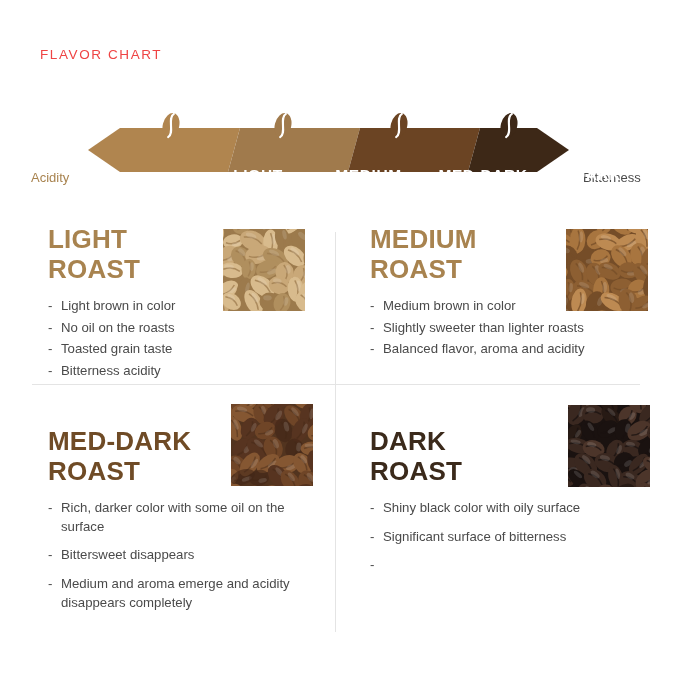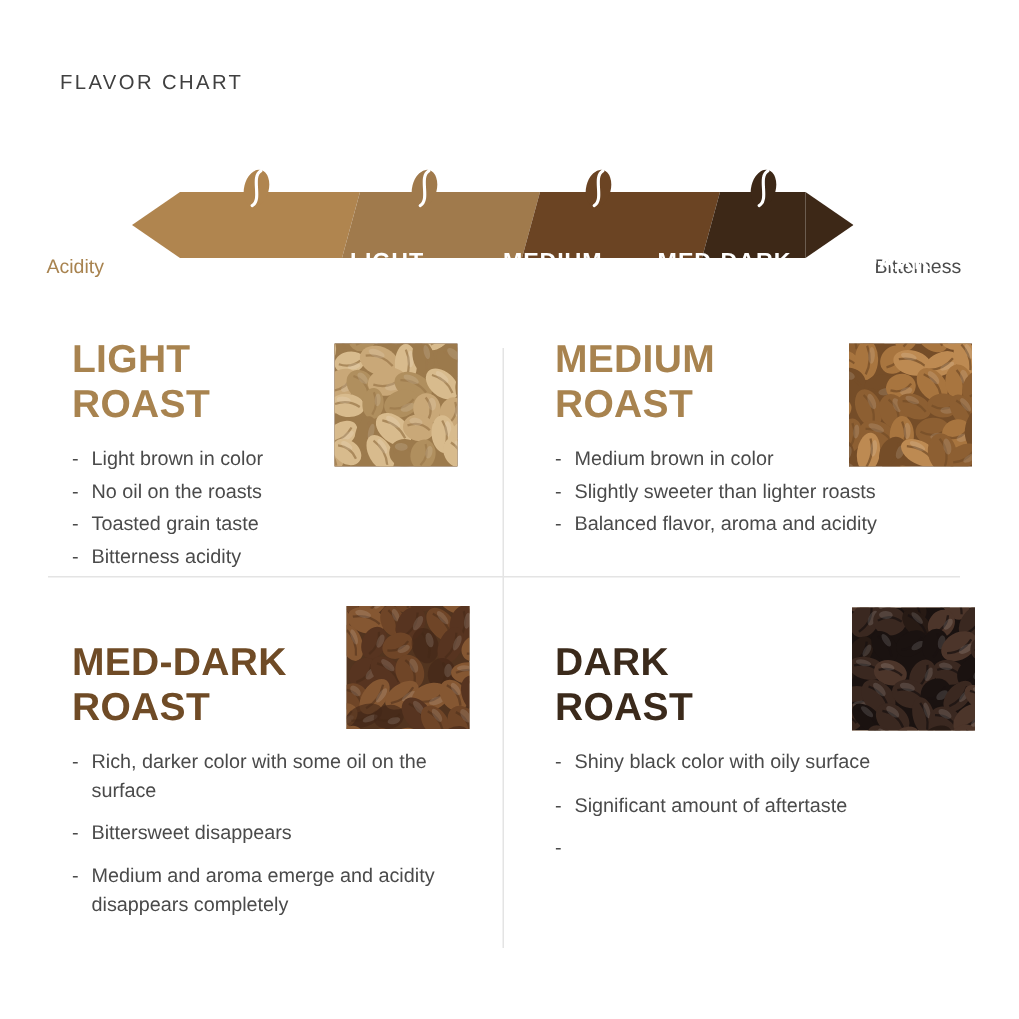--- a/index.html
+++ b/index.html
@@ -10,21 +10,21 @@
     overflow: hidden;
   }
   .page { position: relative; width: 679px; height: 679px; background: #fff; }
 
   
   .chart-title {
     position: absolute;
     left: 40px; top: 47px;
     font-size: 13.5px;
     letter-spacing: 1.6px;
-    color: #404040;
+    color: #ef4444;
     font-weight: 400;
     white-space: nowrap;
   }
 
   
   .spectrum { position: absolute; left: 0; top: 104px; width: 679px; height: 78px; }
 
   .axis-label {
     position: absolute;
     font-size: 13px;
@@ -217,21 +217,21 @@
       <li><span class="dash">-</span><span>Bittersweet disappears</span></li>
       <li><span class="dash">-</span><span>Medium and aroma emerge and acidity disappears completely</span></li>
     </ul>
   </div>
 
   <div class="panel p3">
     <div class="panel-heading" style="color: rgb(59, 42, 27);">DARK
 ROAST</div>
     <ul class="bullets">
       <li><span class="dash">-</span><span>Shiny black color with oily surface</span></li>
-      <li><span class="dash">-</span><span>Significant amount of aftertaste</span></li>
+      <li><span class="dash">-</span><span>Significant surface of bitterness</span></li>
       <li><span class="dash">-</span></li>
     </ul>
   </div>
 
   <div class="bean-photo ph0" id="photo-0">
       <svg width="82" height="82" viewBox="0 0 82 82">
         <rect width="82" height="82" fill="#9c7a4c"></rect>
         <g transform="rotate(45.6 1.3 -2.4)">
           <ellipse cx="1.3" cy="-2.4" rx="11.3" ry="8.6" fill="#9c7a4c"></ellipse>
           <path d="M-6.9,-2.4 Q1.3,-7.2 9.5,-2.4" fill="none" stroke="#9c7a4c" stroke-opacity="0.75" stroke-width="1.5"></path>

